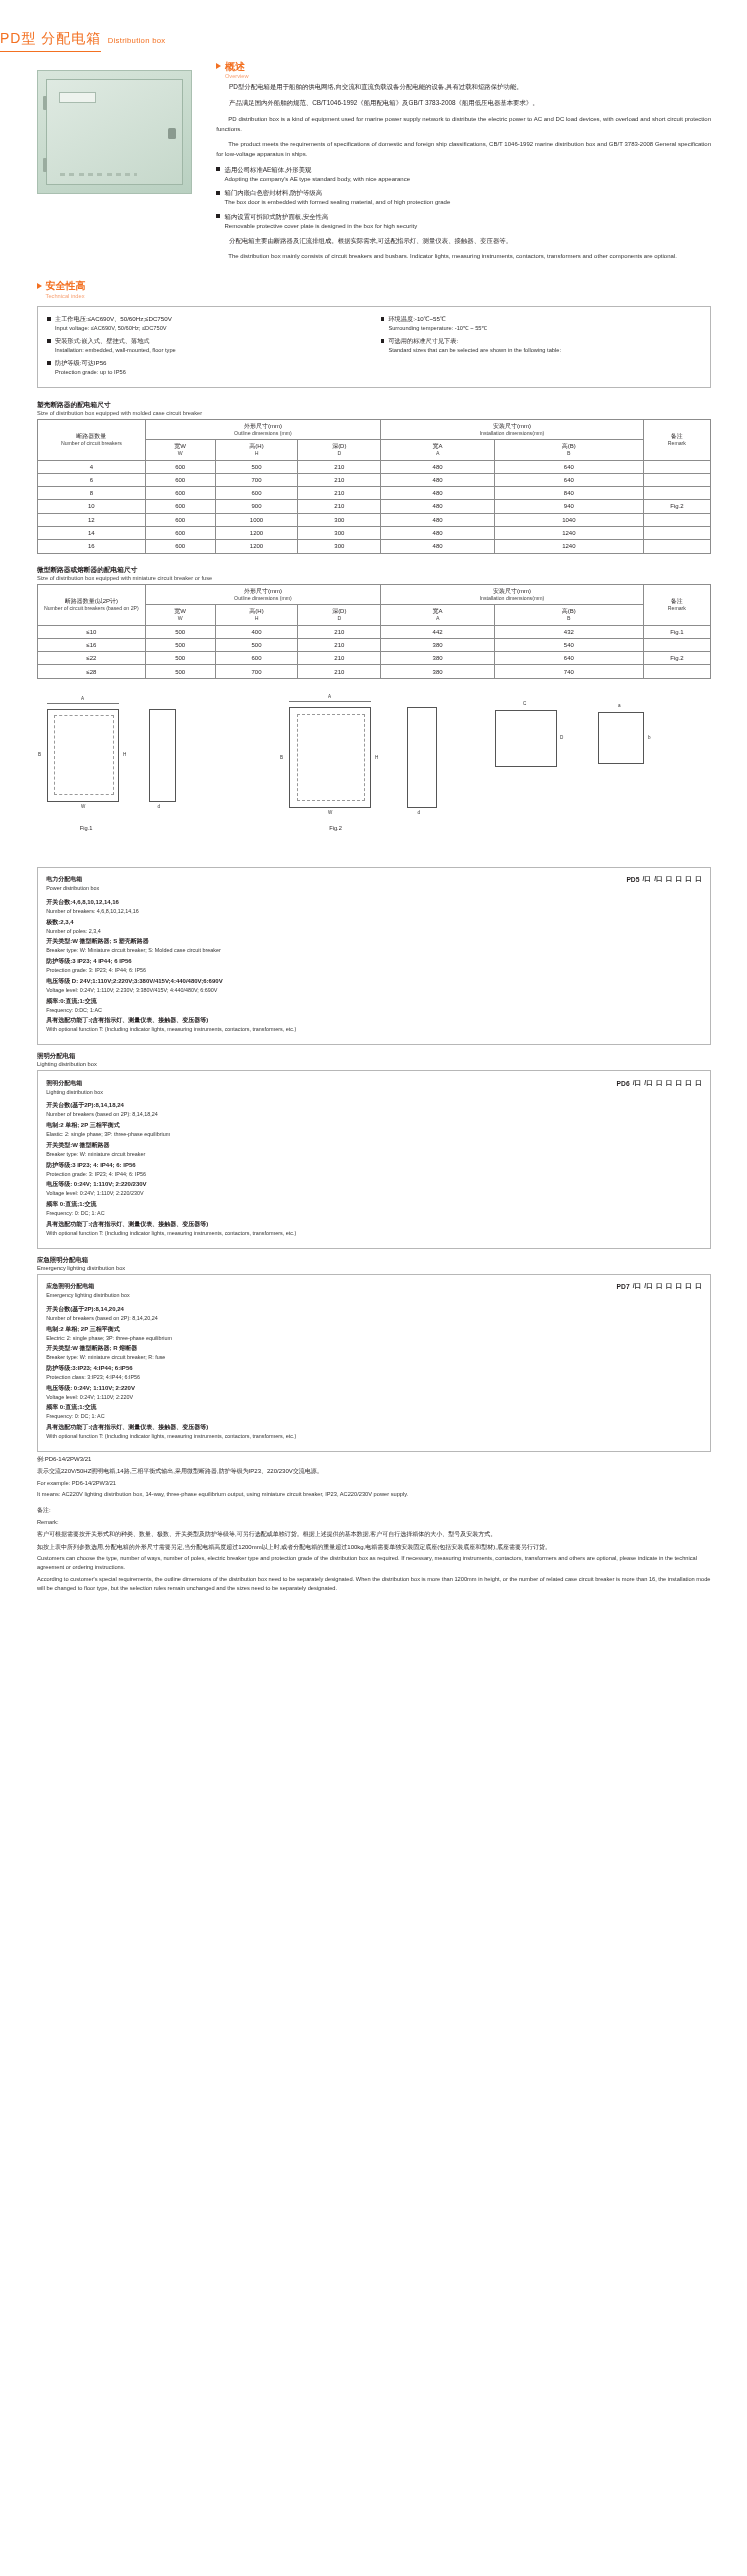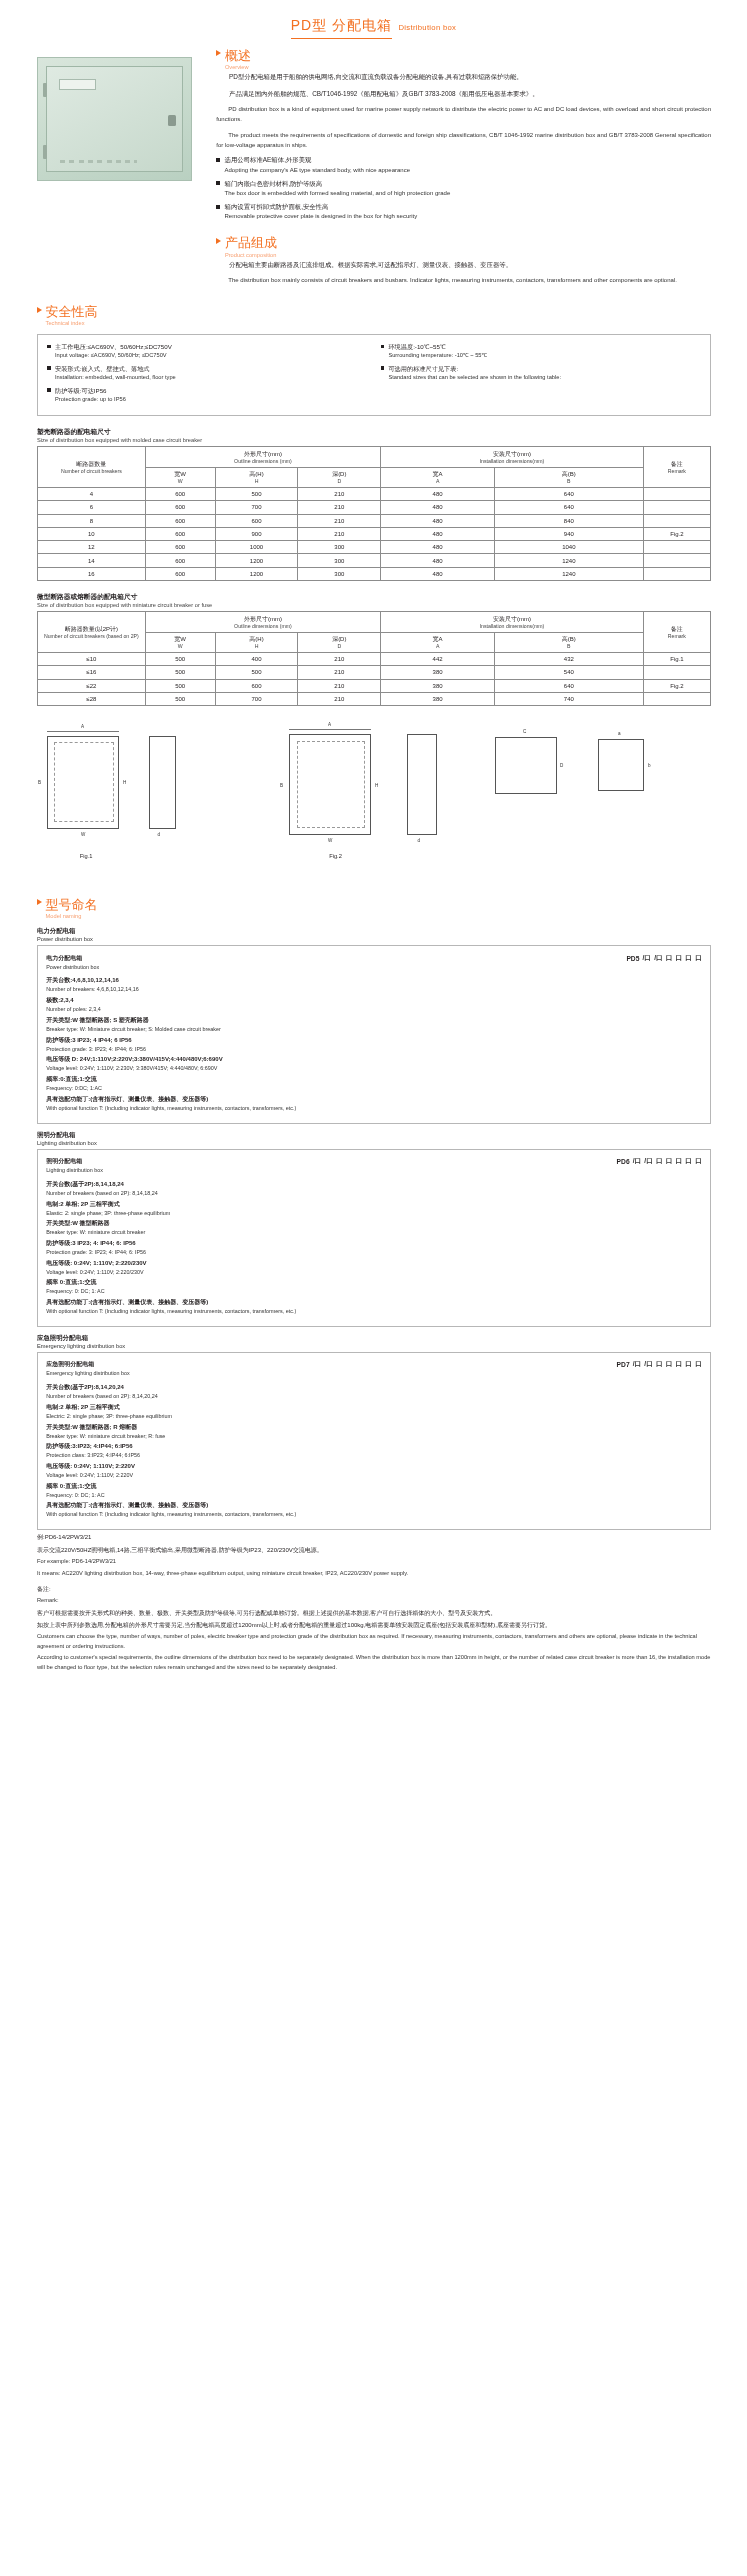--- a/index.html
+++ b/index.html
@@ -7,21 +7,21 @@
     margin: 0;
     padding: 0;
     width: 747px;
     background: #ffffff;
     font-family: "Liberation Sans", sans-serif;
     color: #231f20;
   }
   .page { position: relative; width: 747px; min-height: 3628px; padding: 0 0 20.6px 0; }
 
   
-  .title-wrap { text-align: center; padding-top: 17px; }
+  .title-wrap { text-align: left; padding-top: 30px; }
   .title-cn {
     display: inline-block;
     font-size: 14px;
     color: #f37021;
     letter-spacing: 1px;
     border-bottom: 1px solid #f37021;
     padding-bottom: 2.6px;
   }
   .title-en { display: inline-block; font-size: 7.7px; color: #f37021; letter-spacing: 0.3px; margin-left: 4.1px;}
 
@@ -29,21 +29,21 @@
   .sec-head { display: flex; align-items: flex-start; }
   .sec-arrow {
     width: 0; height: 0;
     border-top: 3.6px solid transparent;
     border-bottom: 3.6px solid transparent;
     border-left: 5.2px solid #f37021;
     margin-top: 2.6px;
     margin-right: 3.6px;
     flex: none;
   }
-  .sec-cn { font-size: 13px; color: #f37021; font-weight: normal; line-height: 1.2; }
+  .sec-cn { font-size: 10px; color: #f37021; font-weight: bold; line-height: 1.2; }
   .sec-en { font-size: 5.7px; color: #f7a072; line-height: 1.3; margin-top: 0.5px;}
 
   
   .top-block { display: flex; margin-top: 9.3px; padding: 0 36px 0 37px; }
   .img-col { width: 170px; flex: none; }
   .text-col { flex: 1; padding-left: 9.3px; }
 
   .box-photo {
     width: 155px; height: 124px;
     background: linear-gradient(160deg,#d9e6dc 0%, #cadccf 45%, #b9d0c1 100%);
@@ -215,27 +215,20 @@
         </div>
       </div>
       <div class="feat-row">
         <div class="feat-sq"></div>
         <div class="feat-txt">
           <span>箱内设置可拆卸式防护面板,安全性高</span>
           <span class="en">Removable protective cover plate is designed in the box for high security</span>
         </div>
       </div>
 
-      <div class="sec-head sec-gap">
-        <div class="sec-arrow"></div>
-        <div>
-          <div class="sec-cn">产品组成</div>
-          <div class="sec-en">Product  composition</div>
-        </div>
-      </div>
       <p class="para indent">分配电箱主要由断路器及汇流排组成。根据实际需求,可选配指示灯、测量仪表、接触器、变压器等。</p>
       <p class="para en indent">The distribution box mainly consists of circuit breakers and busbars. Indicator lights, measuring instruments, contactors, transformers and other components are optional.</p>
     </div>
   </div>
 
   <div class="blk sec-gap">
     <div class="sec-head">
       <div class="sec-arrow"></div>
       <div>
         <div class="sec-cn">安全性高</div>
@@ -539,33 +532,20 @@
 
     <div class="fig" style="left:556px; top:10.3px; width:103px;">
       <div style="position:relative;height:93px;">
         <div class="dbox" style="position:absolute;left:5.2px;top:12.4px;width:46px;height:52px;"></div>
         <div class="dim-txt" style="left:25px;top:4.1px;">a</div>
         <div class="dim-txt" style="left:55px;top:36px;">b</div>
       </div>
     </div>
   </div>
 
-  <div class="blk" style="margin-top:5.2px;">
-    <div class="sec-head">
-      <div class="sec-arrow"></div>
-      <div>
-        <div class="sec-cn">型号命名</div>
-        <div class="sec-en">Model naming</div>
-      </div>
-    </div>
-    <div class="model-sub">
-      <span>电力分配电箱</span>
-      <span class="en">Power distribution box</span>
-    </div>
-  </div>
 
   <div class="naming-box">
     <div class="naming-head">
       <div class="nm-row" style="flex:1;">
         <span class="cn t1">电力分配电箱</span>
         <span class="en">Power distribution box</span>
       </div>
       <div class="code-line">
         <span>PD5</span>
         <span class="sl">/口</span>

